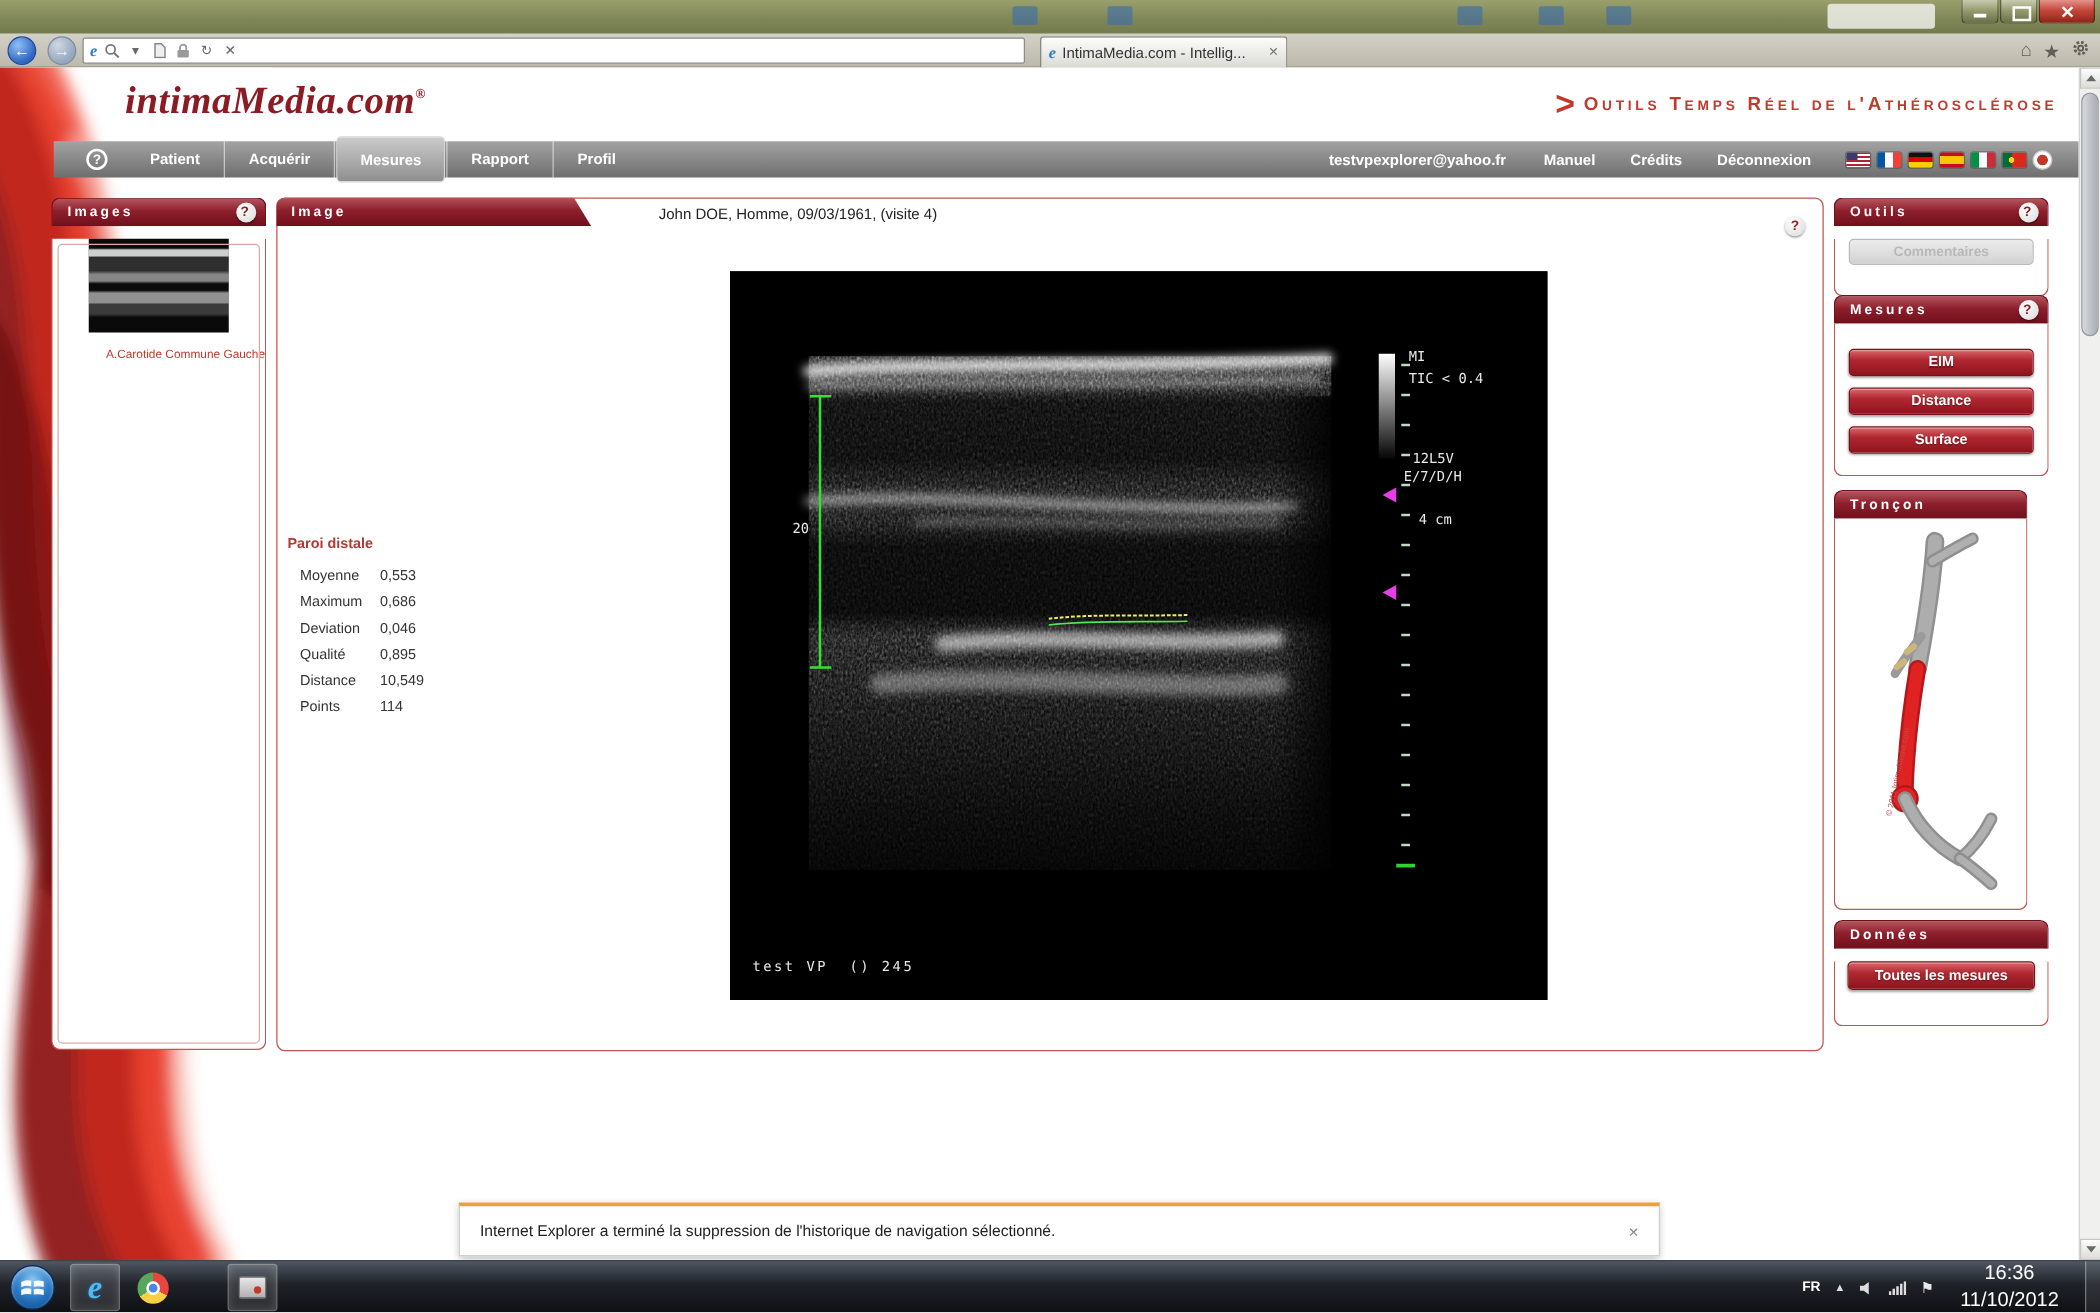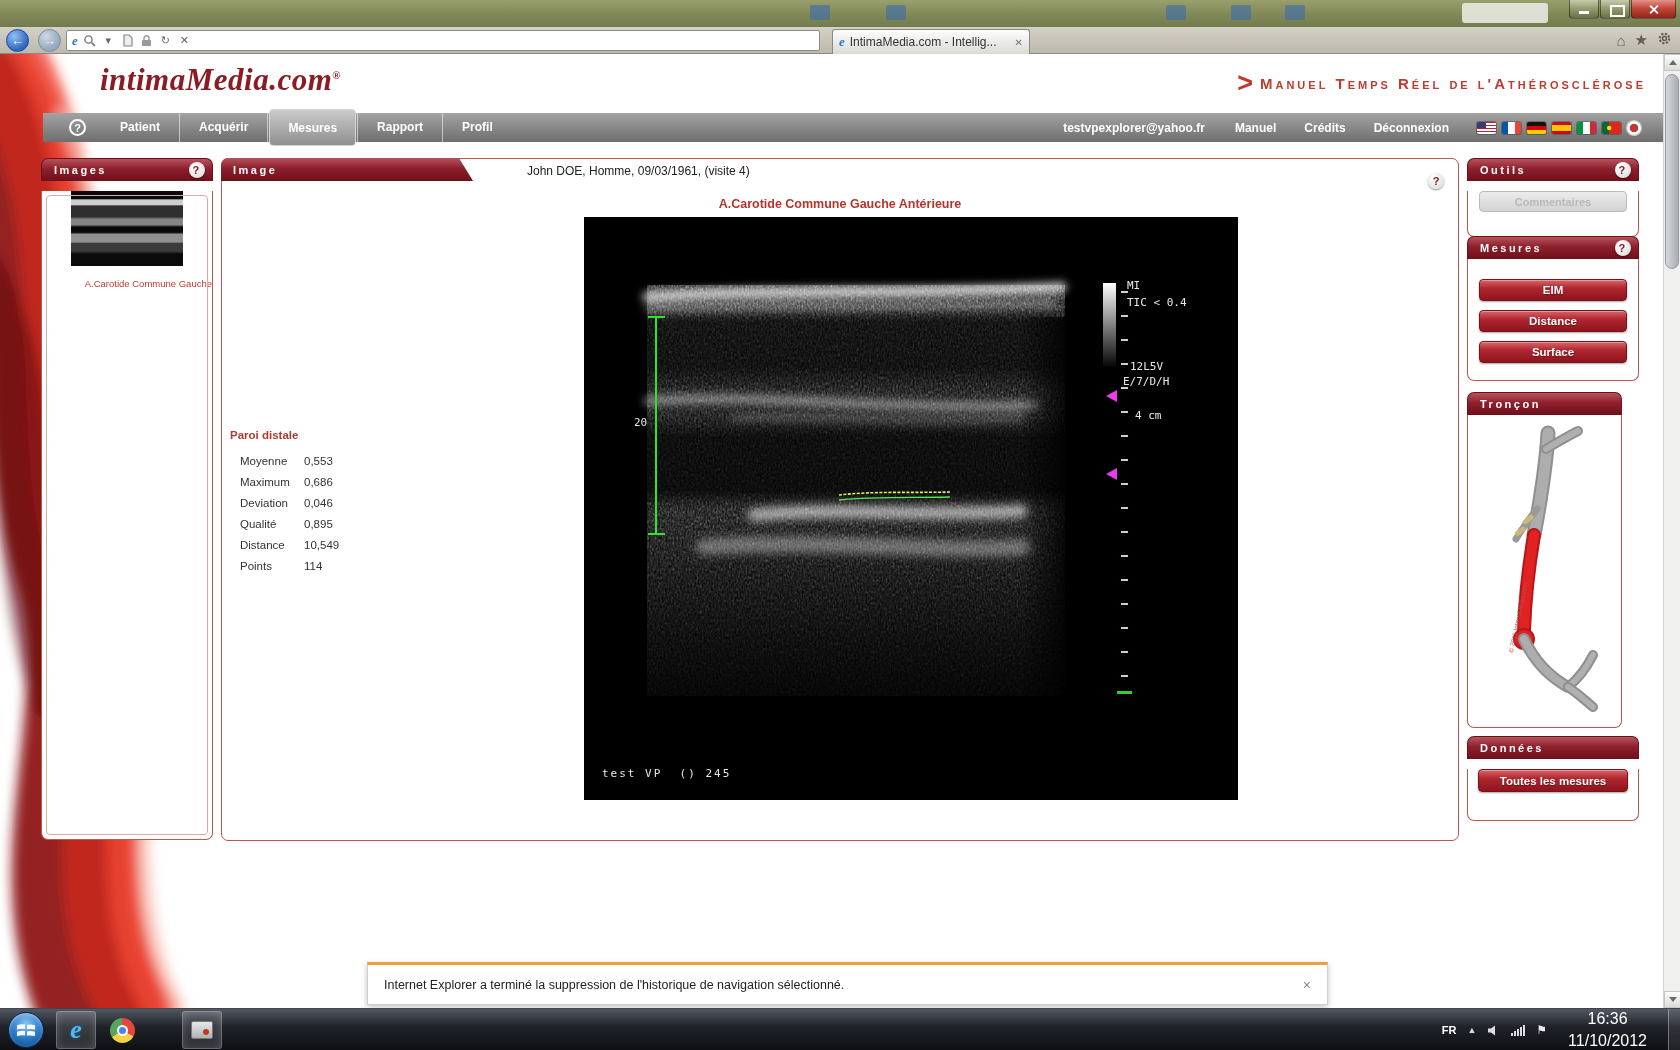--- a/index.html
+++ b/index.html
@@ -266,21 +266,21 @@
         <path d="M30,0 C120,180 60,380 110,560 C150,700 90,840 160,954" stroke="#ef4633" stroke-width="34" opacity="0.8"></path>
         <path d="M60,60 C130,220 90,400 130,580 C160,700 120,850 180,954" stroke="#f8beb2" stroke-width="12" opacity="0.7"></path>
         <path d="M-40,200 C40,300 10,480 60,640" stroke="#5f0a0e" stroke-width="60" opacity="0.55"></path>
       </g>
     </svg>
 
     <div class="logo"><span>intimaMedia.com</span><sup>®</sup></div>
 
     <div class="tagline">
       <span class="chev">&gt;</span>
-      <span class="tagtext">Manuel Temps Réel de l'Athérosclérose</span>
+      <span class="tagtext">Outils Temps Réel de l'Athérosclérose</span>
     </div>
 
     <div class="navbar">
       <span class="help-dark">?</span>
       <span class="nav-item">Patient</span>
       <span class="nav-sep"></span>
       <span class="nav-item">Acquérir</span>
       <span class="nav-sep"></span>
       <span class="nav-item sel">Mesures</span>
       <span class="nav-sep"></span>
@@ -313,21 +313,20 @@
         <div class="thumb-caption">A.Carotide Commune Gauche</div>
       </div>
     </div>
 
     <div class="panel image-panel">
       <div class="image-tab">
           <span>Image</span>
         </div>
       <div class="patient-line">John DOE, Homme, 09/03/1961, (visite 4)</div>
       <span class="help-badge main-help">?</span>
-      <div class="img-subtitle">A.Carotide Commune Gauche Antérieure</div>
 
       <div class="stats">
         <div class="stats-title">Paroi distale</div>
         <div class="stat-row">
           <span class="stat-label">Moyenne</span>
             <span class="stat-value">0,553</span>
         </div>
         <div class="stat-row">
           <span class="stat-label">Maximum</span>
             <span class="stat-value">0,686</span>

